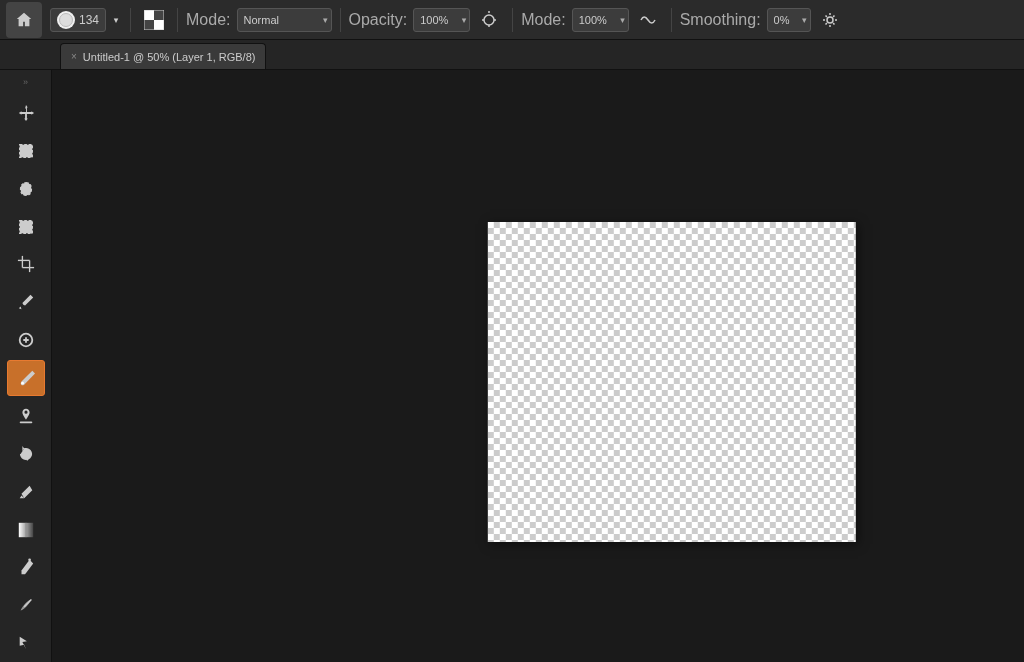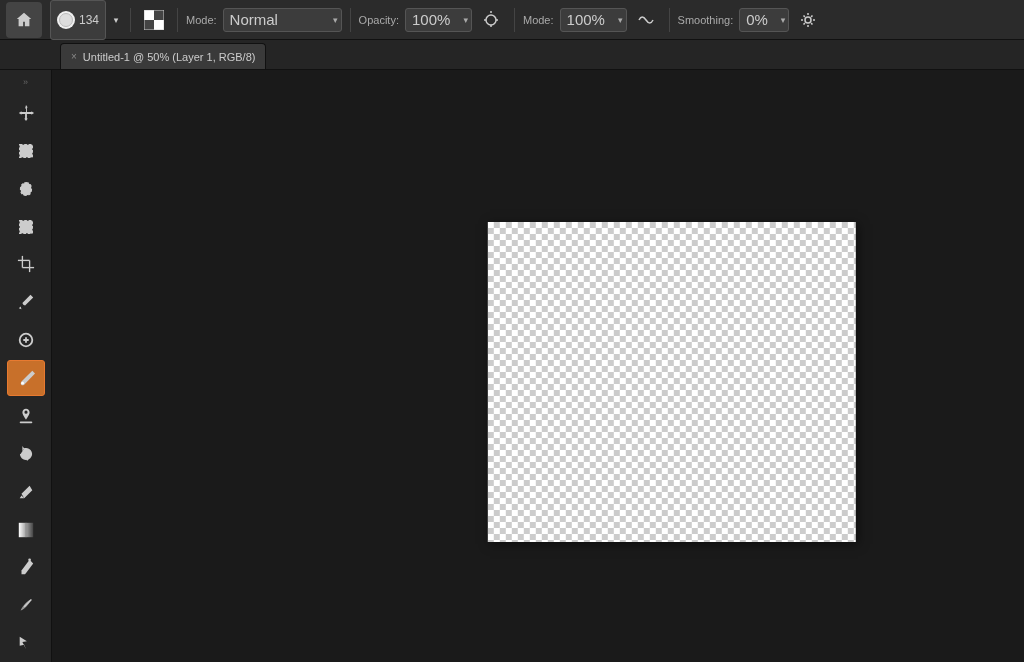--- a/index.html
+++ b/index.html
@@ -22,37 +22,37 @@
     }
     .toolbar-home {
       width: 36px; height: 36px; background: #444; border-radius: 4px;
       display: flex; align-items: center; justify-content: center;
       cursor: pointer; margin-right: 4px;
     }
     .toolbar-divider {
       width: 1px; height: 24px; background: #444; margin: 0 4px;
     }
     .toolbar-label {
-      color: #aaa; font-size: 11px; margin-right: 2px;
+      color: #aaa; font-size: 16px; margin-right: 2px;
     }
     .toolbar-select-wrap {
       display: flex; align-items: center; position: relative; height: 24px;
     }
     .toolbar-select-wrap select {
       background: #3c3c3c; border: 1px solid #555; color: #ccc;
       height: 24px; border-radius: 3px; padding: 0 20px 0 6px; cursor: pointer;
-      font-size: 15px; appearance: none; -webkit-appearance: none;
+      font-size: 11px; appearance: none; -webkit-appearance: none;
     }
     .toolbar-select-wrap .chevron {
       position: absolute; right: 4px; pointer-events: none; color: #aaa; font-size: 9px;
     }
     .brush-size-wrap {
       display: flex; align-items: center;
       background: #3c3c3c; border: 1px solid #555; border-radius: 3px;
-      height: 40px; padding: 0 6px; min-width: 40px; cursor: pointer;
+      height: 24px; padding: 0 6px; min-width: 40px; cursor: pointer;
     }
     .brush-circle {
       width: 18px; height: 18px; border-radius: 50%; background: #f0f0f0;
       display: flex; align-items: center; justify-content: center;
       margin-right: 4px;
     }
     .brush-circle-inner {
       width: 14px; height: 14px; border-radius: 50%; background: #ddd; border: 1px solid #bbb;
     }
 

